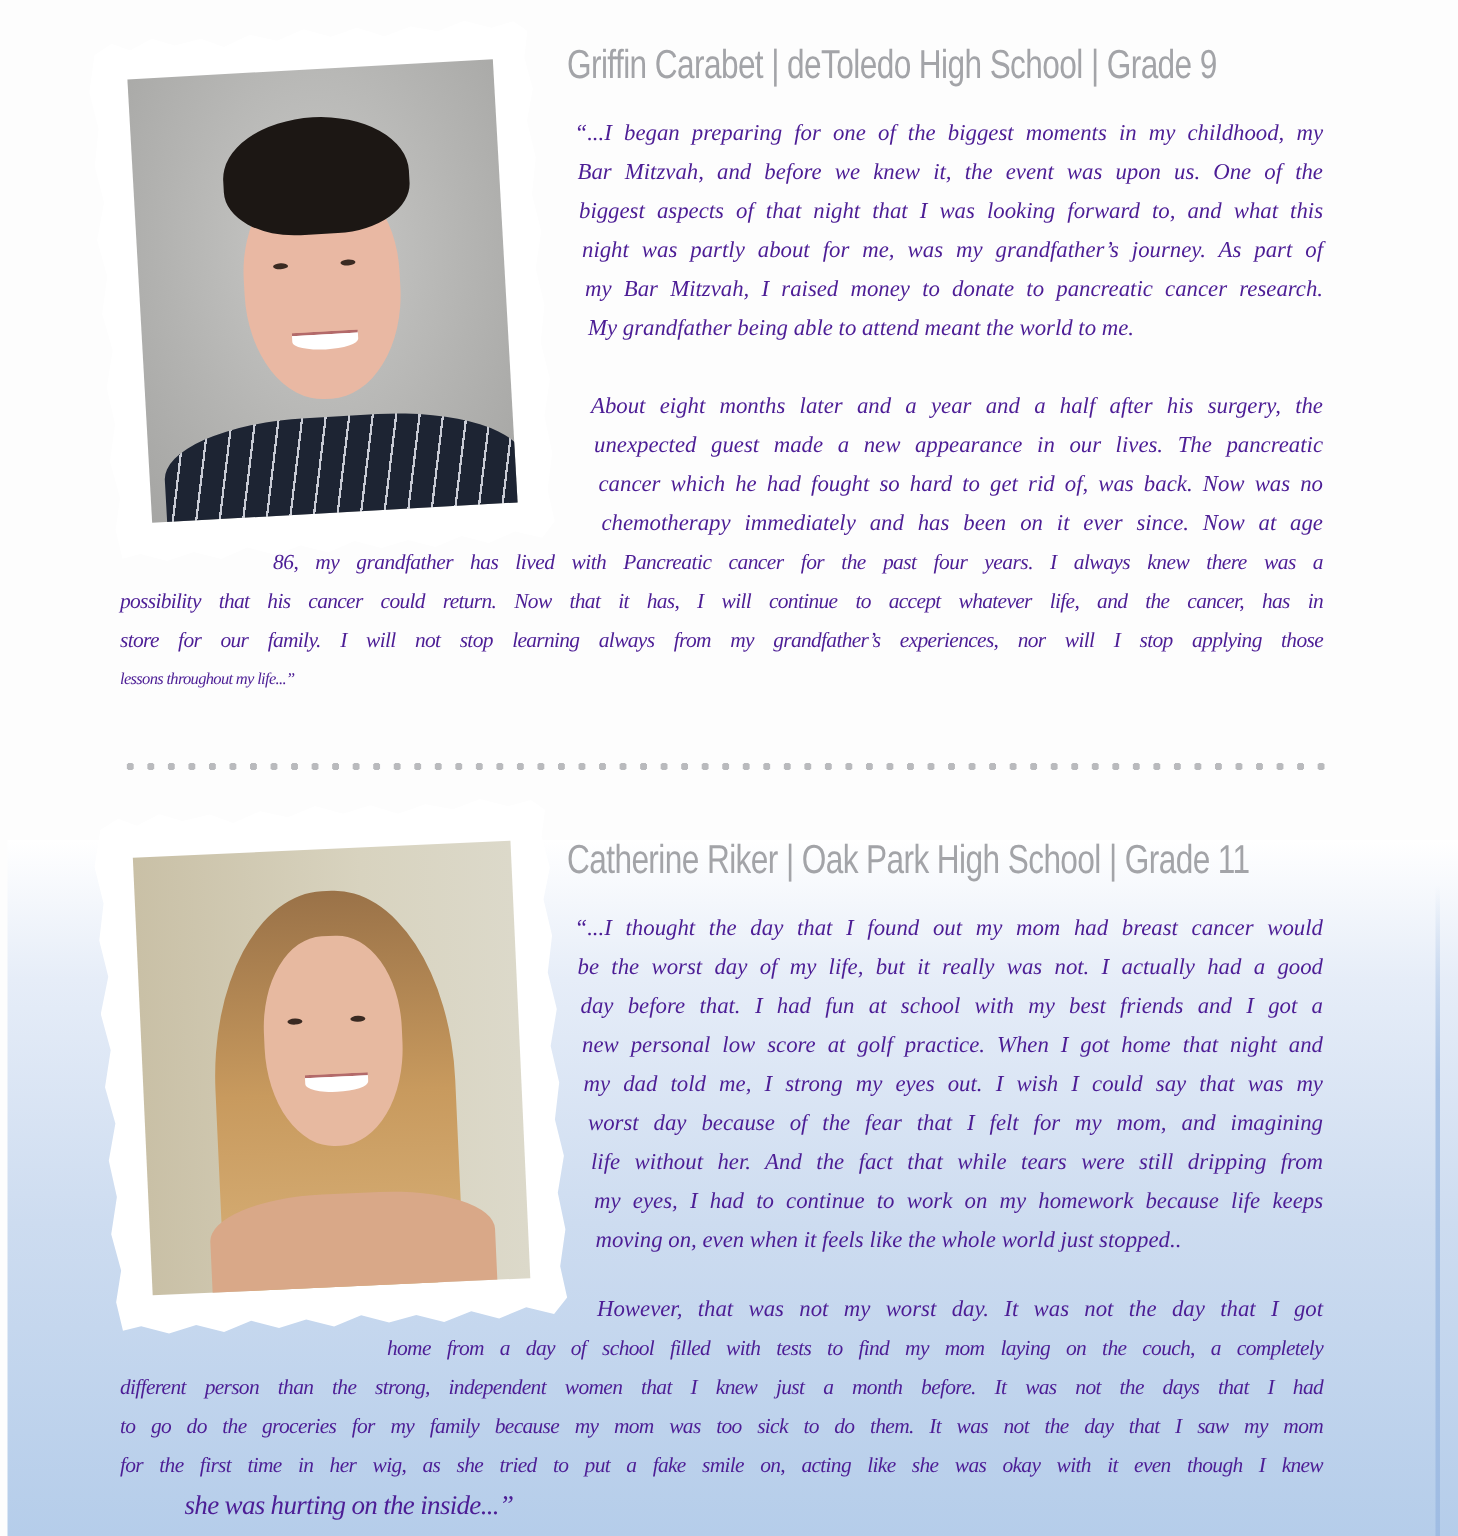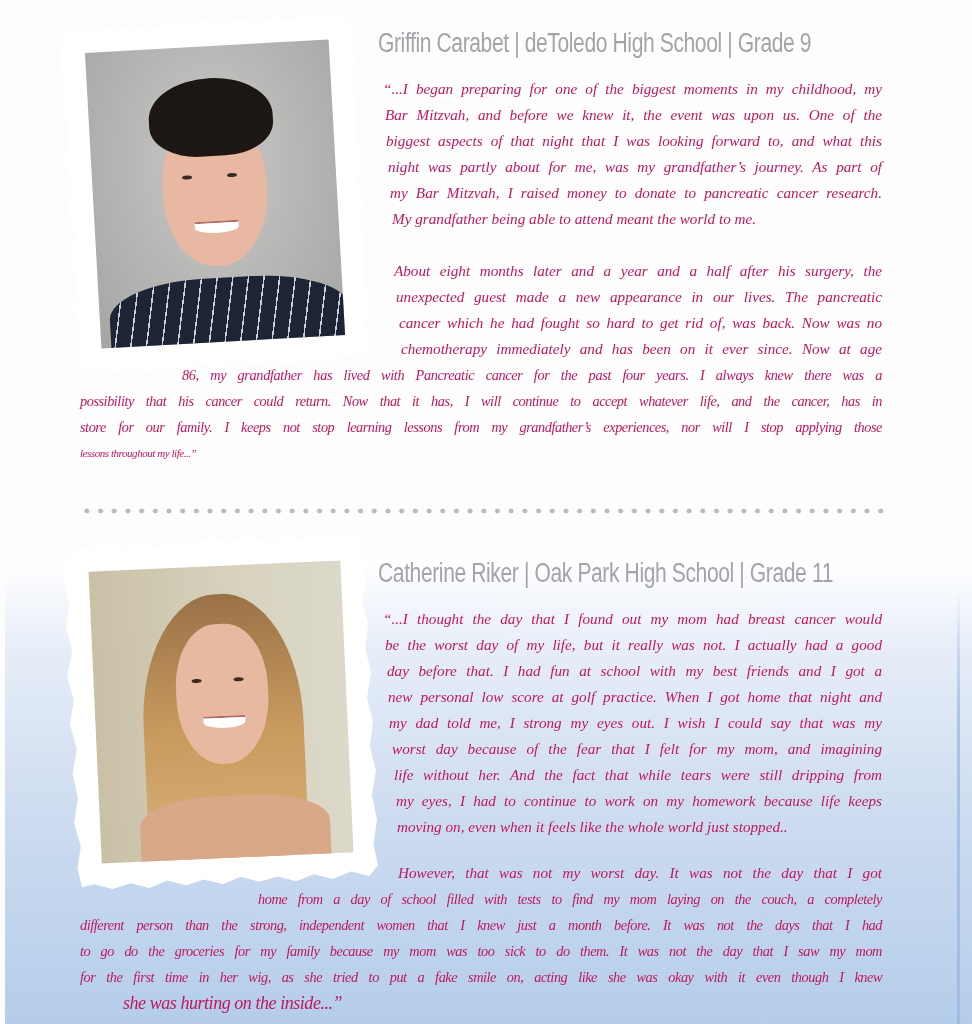--- a/index.html
+++ b/index.html
@@ -47,21 +47,21 @@
   .eye { position:absolute; width:10px; height:4px; background:#3a2a22; border-radius:50%; }
 
   .heading {
     position: absolute; font-family: "Liberation Sans Narrow", "Liberation Sans", sans-serif;
     color: #a3a4a8; font-size: 27px; letter-spacing: -0.5px; transform: scaleX(0.78); transform-origin: left top;
     white-space: nowrap;
   }
   .h1 { left: 378px; top: 28px; }
   .h2 { left: 378px; top: 558px; }
   .para {
-    position: absolute; font-style: italic; color: #be185d; font-size: 15.2px; line-height: 26px;
+    position: absolute; font-style: italic; color: #4c1d95; font-size: 15.2px; line-height: 26px;
     text-align: justify; margin: 0;
   }
   .para .ln { display: block; white-space: nowrap; text-align: justify; text-align-last: justify; }
   .para .ln.last { text-align-last: left; }
   .dots {
     position: absolute; left: 80px; top: 508px; width: 805px; height: 6px;
     background-image: radial-gradient(circle, #b9babd 2.4px, transparent 2.6px);
     background-size: 13.7px 6px; background-repeat: repeat-x;
   }
 </style>
@@ -94,21 +94,21 @@
     <span class="ln last" style="padding-left:9px;">My grandfather being able to attend meant the world to me.</span>
   </div>
 
   <div class="para" style="left:80px; top:258px; width:802px;">
     <span class="ln" style="padding-left:314px;">About eight months later and a year and a half after his surgery, the</span>
     <span class="ln" style="padding-left:316px;">unexpected guest made a new appearance in our lives. The pancreatic</span>
     <span class="ln" style="padding-left:319px;">cancer which he had fought so hard to get rid of, was back. Now was no</span>
     <span class="ln" style="padding-left:321px;">chemotherapy immediately and has been on it ever since. Now at age</span>
     <span class="ln" style="padding-left:102px; font-size:14.3px; letter-spacing:-0.35px;">86, my grandfather has lived with Pancreatic cancer for the past four years. I always knew there was a</span>
     <span class="ln" style="font-size:14.3px; letter-spacing:-0.45px;">possibility that his cancer could return. Now that it has, I will continue to accept whatever life, and the cancer, has in</span>
-    <span class="ln" style="font-size:14.3px; letter-spacing:-0.45px;">store for our family. I keeps not stop learning lessons from my grandfather’s experiences, nor will I stop applying those</span>
+    <span class="ln" style="font-size:14.3px; letter-spacing:-0.45px;">store for our family. I will not stop learning always from my grandfather’s experiences, nor will I stop applying those</span>
     <span class="ln last" style="font-size:11px; letter-spacing:-0.45px;">lessons throughout my life...”</span>
   </div>
 </section>
 
 <div class="dots"></div>
 
 <section>
   <div class="frame frame-2">
     <div class="photo photo-2">
       <div class="hair-blonde" style="left:48px; top:28px; width:160px; height:270px;"></div>

